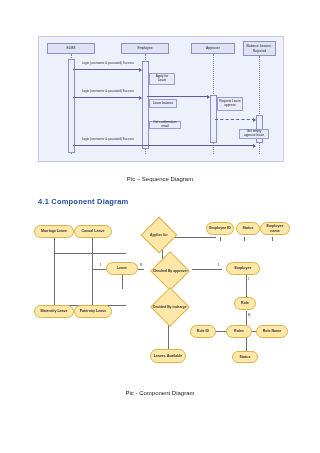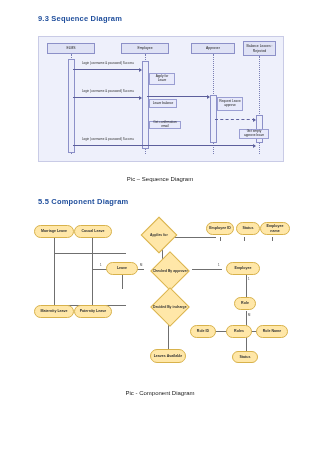--- a/index.html
+++ b/index.html
@@ -140,21 +140,20 @@
     font-size:2.8px;
     color:#333;
     white-space:nowrap;
   }
 </style>
 </head>
 <body>
 
 <div class="page">
 
-  <div class="heading" id="h1">9.3 Sequence Diagram</div>
 
   <div class="seq">
 
     <div class="seq-box" style="left:8px;top:6px;width:48px;height:11px;">ELMS</div>
     <div class="seq-box" style="left:82px;top:6px;width:48px;height:11px;">Employee</div>
     <div class="seq-box" style="left:152px;top:6px;width:44px;height:11px;">Approver</div>
     <div class="seq-box" style="left:204px;top:4px;width:33px;height:15px;">Balance Leaves : Rejected</div>
 
     <div class="lifeline" style="left:32px;top:17px;height:100px;"></div>
     <div class="lifeline" style="left:106px;top:17px;height:100px;"></div>
@@ -186,21 +185,21 @@
 
     <div class="msgbox" style="left:200px;top:92px;width:30px;height:10px;">Get empty approve leave</div>
 
     <div class="alabel" style="left:36px;top:100px;width:66px;">Login (username &amp; password) Success</div>
     <div class="arrow" style="left:34px;top:108px;width:182px;"></div>
 
   </div>
 
   <div class="caption" id="cap1">Pic – Sequence Diagram</div>
 
-  <div class="heading" id="h2">5.5 Component Diagram</div>
+  <div class="heading" id="h2">4.1 Component Diagram</div>
 
   <div class="comp">
 
     <div class="line vline" style="left:24px;top:24px;height:28px;"></div>
     <div class="line vline" style="left:62px;top:24px;height:28px;"></div>
     <div class="line hline" style="left:24px;top:40px;width:72px;"></div>
     <div class="line vline" style="left:24px;top:52px;height:40px;"></div>
     <div class="line vline" style="left:62px;top:52px;height:40px;"></div>
     <div class="line hline" style="left:24px;top:92px;width:72px;"></div>
     <div class="line hline" style="left:62px;top:56px;width:30px;"></div>

